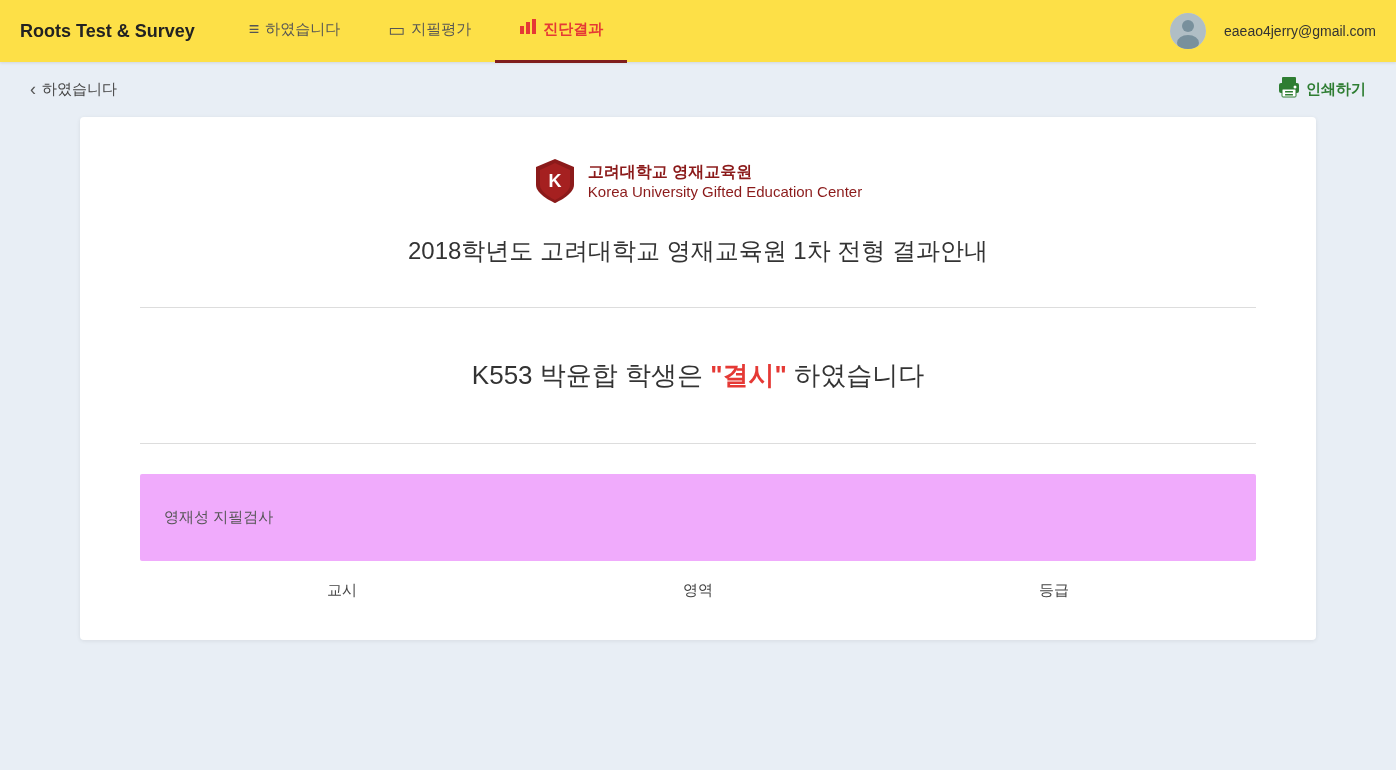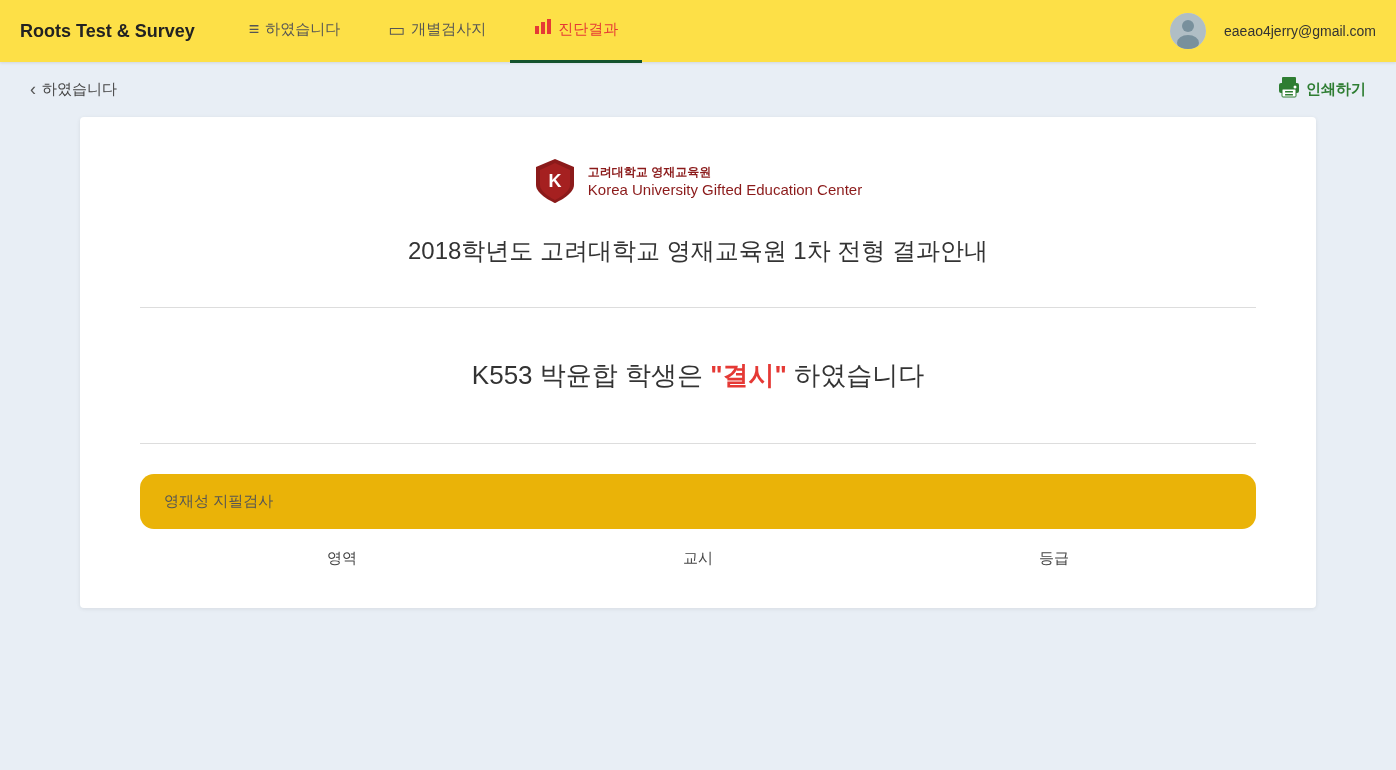--- a/index.html
+++ b/index.html
@@ -41,22 +41,22 @@
       padding: 0 24px;
       height: 64px;
       cursor: pointer;
       font-size: 15px;
       color: #555;
       border-bottom: 3px solid transparent;
       text-decoration: none;
     }
     .nav-item.active {
       color: #e53935;
-      border-bottom: 3px solid #14532d;
-      font-weight: normal;
+      border-bottom: 3px solid #7f1d1d;
+      font-weight: bold;
     }
     .nav-icon {
       font-size: 18px;
     }
     .header-user {
       display: flex;
       align-items: center;
       gap: 18px;
       margin-left: auto;
     }
@@ -136,21 +136,21 @@
     }
     .shield-icon {
       width: 42px;
       height: 48px;
     }
     .logo-text-area {
       display: flex;
       flex-direction: column;
     }
     .logo-title-kr {
-      font-size: 12px;
+      font-size: 16px;
       font-weight: bold;
       color: #8b1a1a;
     }
     .logo-title-en {
       font-size: 15px;
       color: #8b1a1a;
     }
 
     
     .announcement-title {
@@ -175,23 +175,23 @@
       margin: 50px 0;
       font-weight: normal;
     }
     .result-statement .highlight {
       color: #e53935;
       font-weight: bold;
     }
 
     
     .section-box {
-      background: #eab308;
-      border-radius: 14px;
-      padding: 18px 24px;
+      background: #f0abfc;
+      border-radius: 2px;
+      padding: 34px 24px;
       margin-top: 30px;
       margin-bottom: 20px;
     }
     .section-label {
       font-size: 15px;
       color: #555;
     }
 
     
     .table-header {
@@ -217,21 +217,21 @@
 <header class="header">
   <div class="header-logo">Roots Test &amp; Survey</div>
 
   <nav class="header-nav">
     <a class="nav-item">
       <span class="nav-icon">≡</span>
       <span>하였습니다</span>
     </a>
     <a class="nav-item">
       <span class="nav-icon">▭</span>
-      <span>개별검사지</span>
+      <span>지필평가</span>
     </a>
     <a class="nav-item active">
       <span class="nav-icon">
         
         <svg width="18" height="18" viewBox="0 0 18 18" fill="none" xmlns="http://www.w3.org/2000/svg">
           <rect x="1" y="8" width="4" height="8" fill="#e53935"></rect>
           <rect x="7" y="4" width="4" height="12" fill="#e53935"></rect>
           <rect x="13" y="1" width="4" height="15" fill="#e53935"></rect>
         </svg>
       </span>
@@ -299,19 +299,19 @@
       <span>K553 박윤합 학생은 </span><span class="highlight">"결시"</span><span> 하였습니다</span>
     </div>
 
     <hr class="divider">
 
     <div class="section-box">
       <span class="section-label">영재성 지필검사</span>
     </div>
 
     <div class="table-header">
+      <div class="table-header-cell">교시</div>
       <div class="table-header-cell">영역</div>
-      <div class="table-header-cell">교시</div>
       <div class="table-header-cell">등급</div>
     </div>
 
   </div>
 </div>
 
 </body></html>

